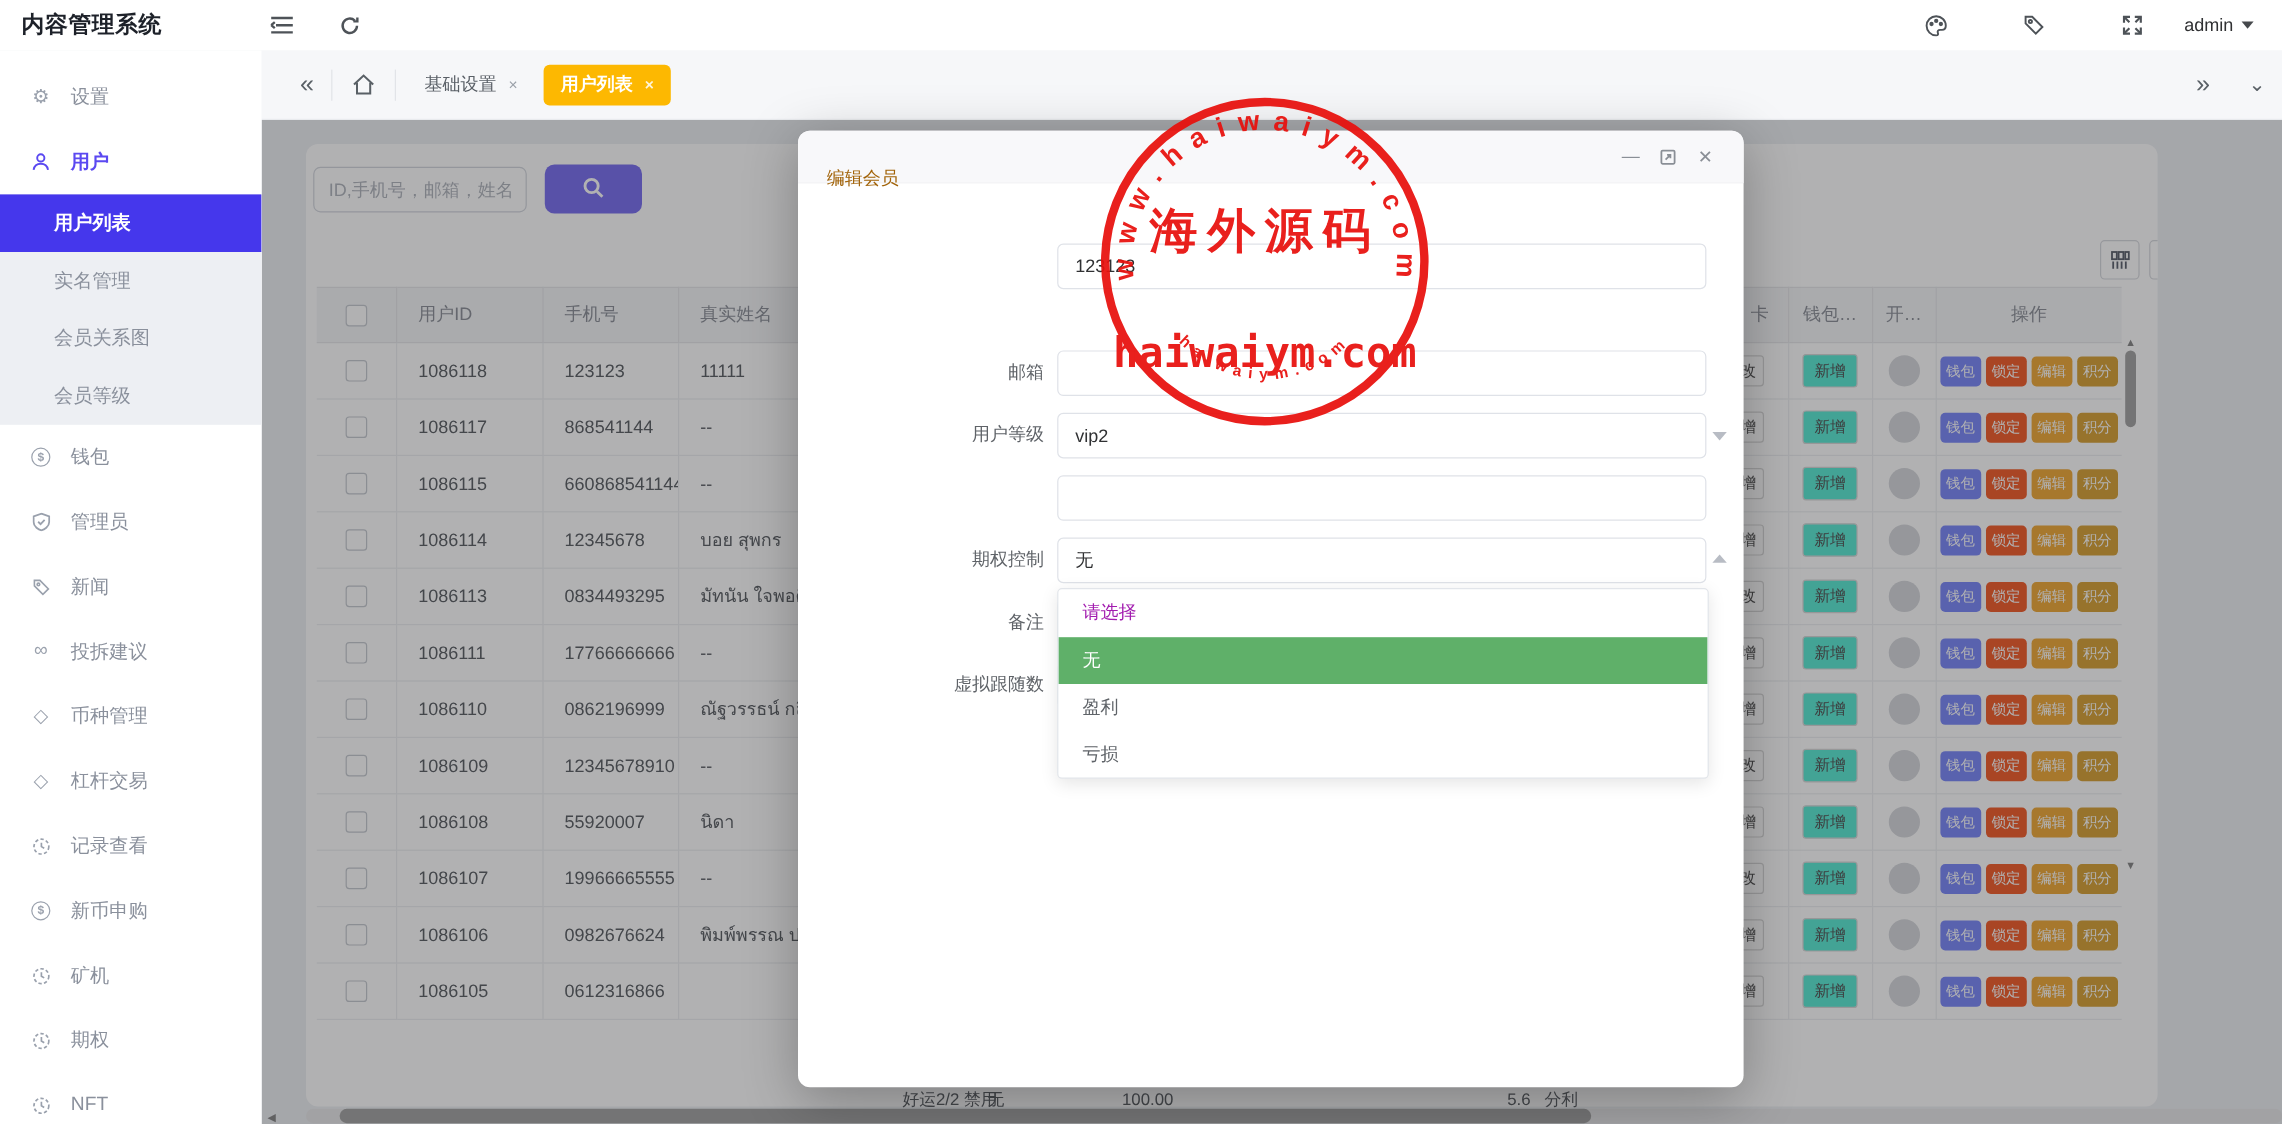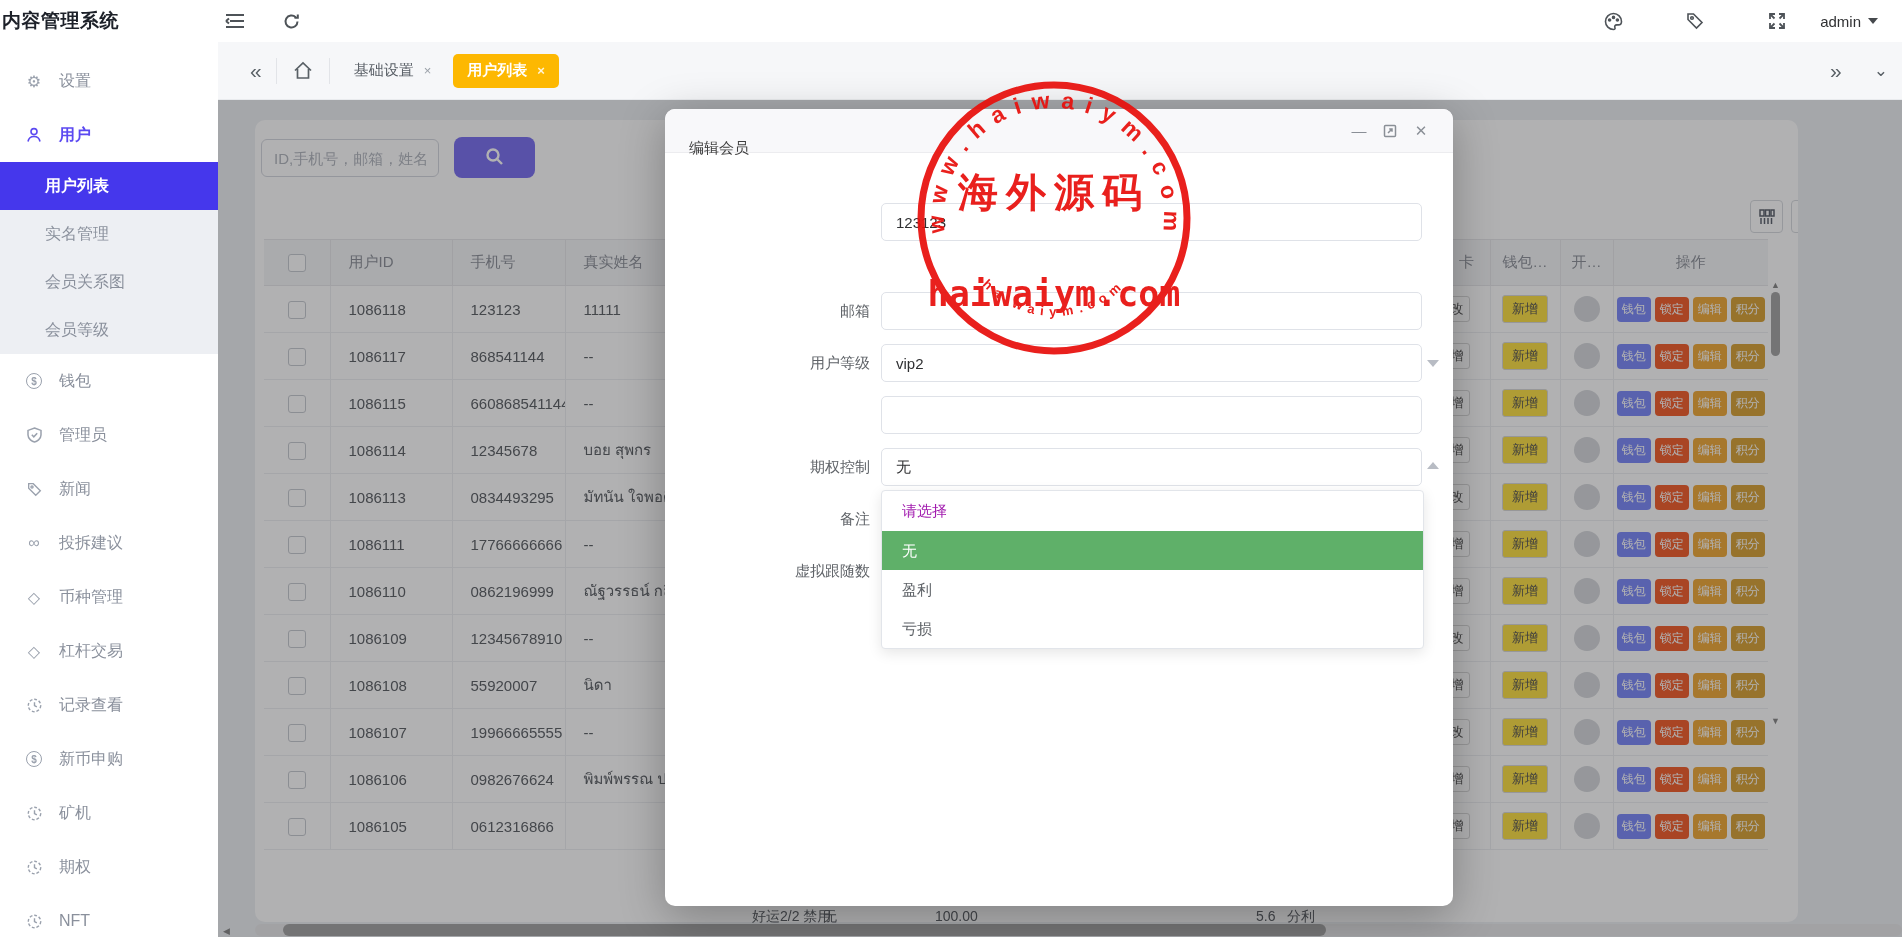--- a/index.html
+++ b/index.html
@@ -2,21 +2,21 @@
 <html style="--accent: #4537ec; --accent2: #7c72f0; --tab: #fdb801; --green: #5fb069; --stamp: #e8100c; --wallet: #7e8bfa; --lock: #f3602e; --edit: #f0ab3c; --score: #d9a43a;"><head>
 <meta charset="utf-8">
 <style>
   * { margin:0; padding:0; box-sizing:border-box; }
   html,body { width:1902px; height:937px; overflow:hidden; }
   body { font-family:"Liberation Sans","DejaVu Sans",sans-serif; background:#f0f2f5; color:#333; }
   .app { position:relative; width:1902px; height:937px; overflow:hidden; }
 
   
   .topbar { position:absolute; left:0; top:0; width:100%; height:42px; background:#fff; z-index:30; display:flex; align-items:center; }
-  .logo { width:218px; padding-left:2px; font-size:19px; font-weight:bold; color:#1d2129; letter-spacing:.5px; }
+  .logo { width:218px; padding-left:18px; font-size:19px; font-weight:bold; color:#1d2129; letter-spacing:.5px; }
   .tb-main { flex:1; display:flex; align-items:center; height:100%; }
   .tb-icon { display:inline-flex; align-items:center; justify-content:center; width:34px; height:34px; color:#4e5358; cursor:pointer; }
   .tb-icon + .tb-icon { margin-left:22px; }
   .tb-right { margin-left:auto; display:flex; align-items:center; gap:26px; padding-right:24px; color:#4e5358; }
   .admin { display:flex; align-items:center; gap:7px; font-size:15px; color:#303133; cursor:pointer; }
   .caret-down { width:0; height:0; border-left:5px solid transparent; border-right:5px solid transparent; border-top:6px solid #46494d; }
 
   
   .sidebar { position:absolute; left:0; top:42px; width:218px; height:895px; background:#fff; z-index:25; overflow:hidden; }
   .menu { padding-top:12px; }
@@ -50,41 +50,41 @@
   .tbl-toolbar-btn { position:absolute; top:80px; width:33px; height:33px; background:#fff; border:1px solid #d8dadf; border-radius:4px; display:flex; align-items:center; justify-content:center; color:#5f6570; cursor:pointer; }
 
   table.grid { position:absolute; left:9px; top:119px; width:1504px; border-collapse:collapse; table-layout:fixed; }
   table.grid th { height:46px; background:#f5f6f8; color:#8f939b; font-weight:normal; font-size:15px; border:1px solid #e7e8eb; border-top:1px solid #e7e8eb; }
   table.grid td { height:47px; font-size:15px; color:#5f6368; border:1px solid #edeff2; background:#fff; white-space:nowrap; overflow:hidden; }
   table.grid th:first-child, table.grid td:first-child { border-left:none; }
   table.grid th:last-child, table.grid td:last-child { border-right:none; }
   .td-l { text-align:left; padding-left:18px; }
   .cbx { display:inline-block; width:18px; height:18px; border:1px solid #c8ccd2; border-radius:3px; background:#fff; vertical-align:middle; cursor:pointer; }
   .frag-btn { display:inline-block; min-width:24px; padding:3px 4px; background:#fff; border:1px solid #d9d9d9; border-radius:3px; font-size:13px; color:#555; margin-left:2px; }
-  .add-btn { display:inline-block; padding:4px 9px; background:#fde047; border:1px solid #d9d9d9; border-radius:3px; font-size:13px; color:#555; cursor:pointer; }
+  .add-btn { display:inline-block; padding:4px 9px; background:#5eead4; border:1px solid #d9d9d9; border-radius:3px; font-size:13px; color:#555; cursor:pointer; }
   .switch-knob { display:inline-block; width:26px; height:26px; border-radius:50%; background:#d7d9dd; vertical-align:middle; cursor:pointer; }
   .act-btn { display:inline-block; padding:4px 5px; border-radius:4px; font-size:12px; color:#fff; margin:0 2px; cursor:pointer; }
   .act-0 { background:var(--wallet,#7e8bfa); } .act-1 { background:var(--lock,#f3602e); }
   .act-2 { background:var(--edit,#f0ab3c); } .act-3 { background:var(--score,#d9a43a); }
 
   .fragment { position:absolute; font-size:14px; color:#5f6368; white-space:nowrap; z-index:2; }
 
   .hscroll-track { position:absolute; left:37px; top:824px; width:1647px; height:12px; background:#e9e9ea; border-radius:6px; }
   .hscroll-thumb { position:absolute; left:28px; top:0; width:1043px; height:12px; background:#a6a6a6; border-radius:6px; cursor:pointer; }
   .hscroll-arrow { position:absolute; left:5px; top:826px; font-size:9px; color:#8a8a8a; }
   .vscroll { position:absolute; left:1552px; top:180px; width:12px; height:446px; }
   .vscroll .arr { position:absolute; left:1px; font-size:9px; color:#8a8a8a; }
   .vscroll-thumb { position:absolute; left:1px; top:12px; width:9px; height:64px; background:#a6a6a6; border-radius:5px; cursor:pointer; }
 
   .overlay { position:absolute; inset:0; background:rgba(12,12,14,.32); z-index:10; }
 
   
   .modal { position:absolute; left:665px; top:109px; width:788px; height:797px; background:#fff; border-radius:10px; box-shadow:0 10px 45px rgba(0,0,0,.28); z-index:40; }
   .modal-head { height:44px; background:#f8f8fa; border-bottom:1px solid #ececef; border-radius:10px 10px 0 0; display:flex; align-items:center; padding:0 24px; }
-  .modal-title { font-size:15px; color:#404040;margin-top:36px; }
+  .modal-title { font-size:15px; color:#a16207;margin-top:36px; }
   .modal-ctrls { margin-left:auto; display:flex; align-items:center; gap:15px; color:#8a8f96; }
   .mc { width:16px; height:16px; display:inline-flex; align-items:center; justify-content:center; cursor:pointer; font-size:15px; }
   .form-row { position:absolute; left:0; width:100%; height:38px; }
   .form-label { position:absolute; left:0; width:205px; text-align:right; line-height:38px; font-size:15px; color:#5f6368; }
   .form-field { position:absolute; left:216px; width:541px; height:38px; border:1px solid #dfe2e8; border-radius:5px; background:#fff; font-size:15px; color:#303133; padding:0 14px; display:flex; align-items:center; font-family:inherit; }
   input.form-field { display:block; line-height:36px; }
   .sel-caret { position:absolute; right:14px; top:16px; width:0; height:0; border-left:6px solid transparent; border-right:6px solid transparent; }
   .sel-caret.down { border-top:7px solid #b8bcc4; }
   .sel-caret.up { border-bottom:7px solid #b8bcc4; top:14px; }
   .dropdown { position:absolute; left:216px; top:337px; width:543px; background:#fff; border:1px solid #e2e5ea; border-radius:4px; box-shadow:0 4px 14px rgba(0,0,0,.10); z-index:5; overflow:hidden; }

